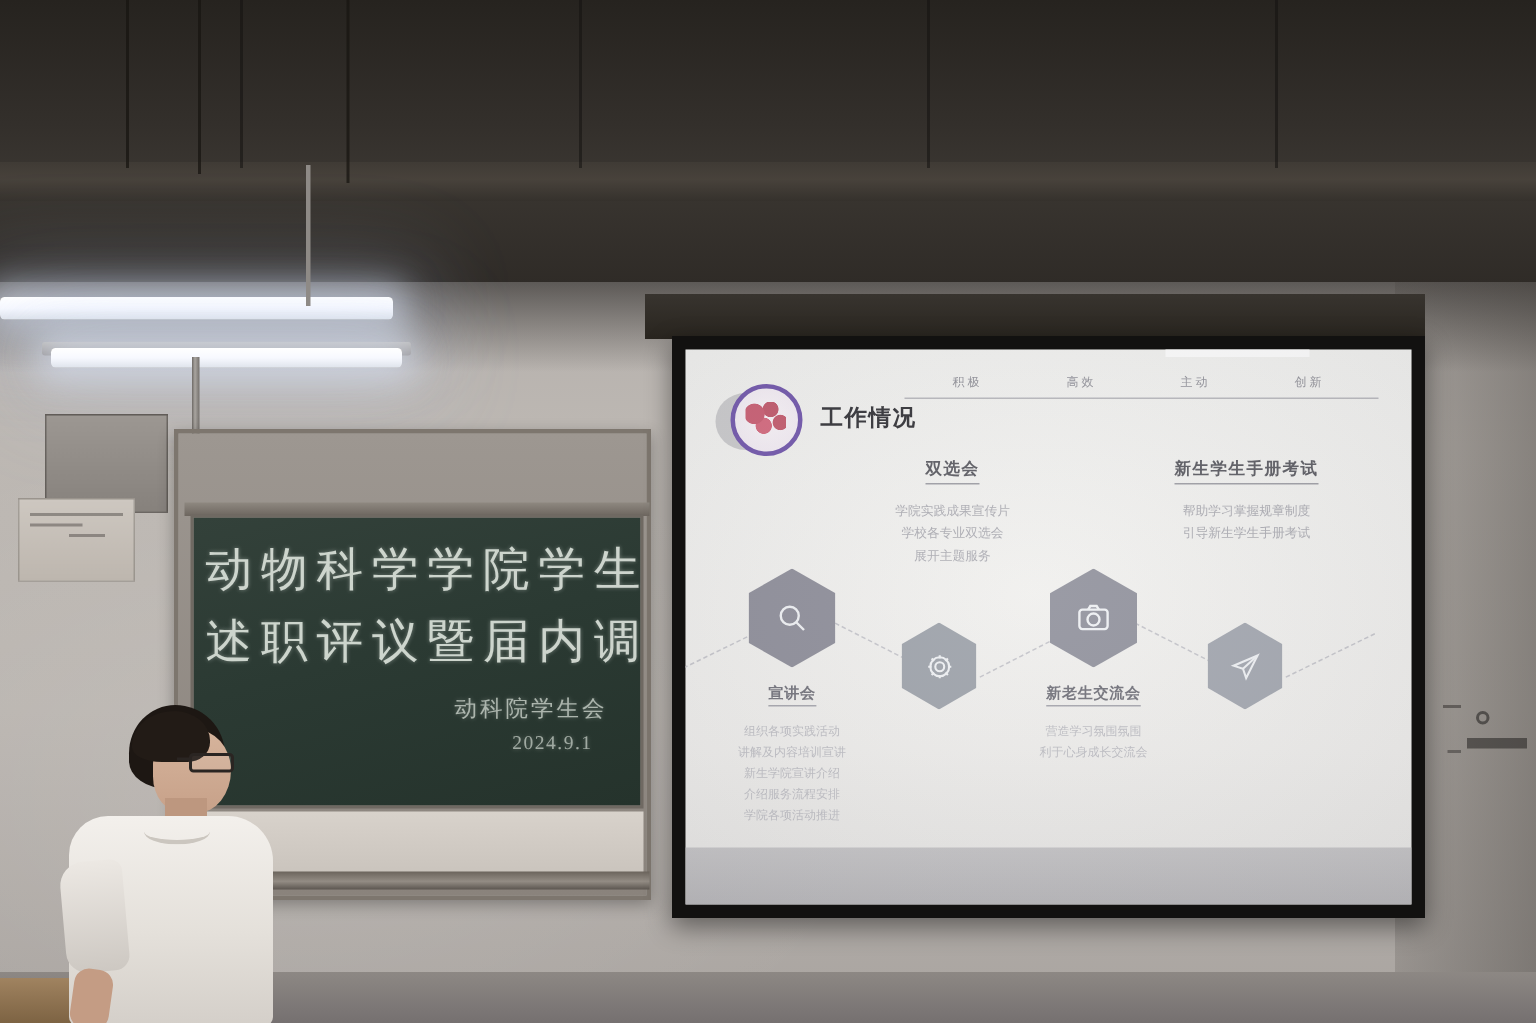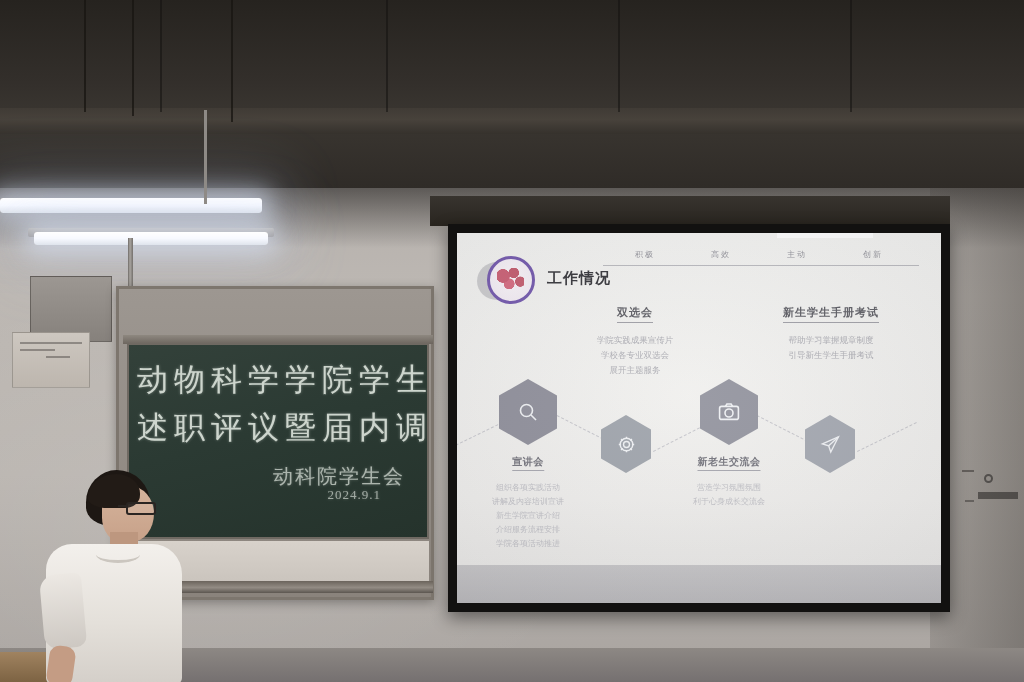--- a/index.html
+++ b/index.html
@@ -134,22 +134,22 @@
     overflow: hidden;
   }
   .chalk {
     color: #dfe6de; font-family: "Liberation Serif", serif;
     position: absolute; white-space: nowrap;
     text-shadow: 0 0 3px rgba(230,238,230,.45);
     opacity: .9;
   }
   .chalk-l1 { left: 8px; top: 14px; font-size: 31px; letter-spacing: 6px; }
   .chalk-l2 { left: 8px; top: 62px; font-size: 31px; letter-spacing: 6px; }
-  .chalk-sig { right: 22px; top: 118px; font-size: 20px; letter-spacing: 2px; opacity: .72; }
-  .chalk-date { right: 46px; top: 142px; font-size: 13px; letter-spacing: 1px; opacity: .66; }
+  .chalk-sig { right: 22px; top: 118px; font-size: 15px; letter-spacing: 2px; opacity: .72; }
+  .chalk-date { right: 32px; top: 142px; font-size: 13px; letter-spacing: 1px; opacity: .66; }
 
   .board-white {
     position: absolute; left: 8px; top: 252px; width: 302px; height: 44px;
     background: linear-gradient(180deg, #d8d2cb 0%, #c9c3bc 100%);
   }
   .board-tray {
     position: absolute; left: 4px; top: 292px; width: 310px; height: 12px;
     background: linear-gradient(180deg, #6b645c 0%, #938c84 55%, #5c5650 100%);
   }
   .board-top-lip {

